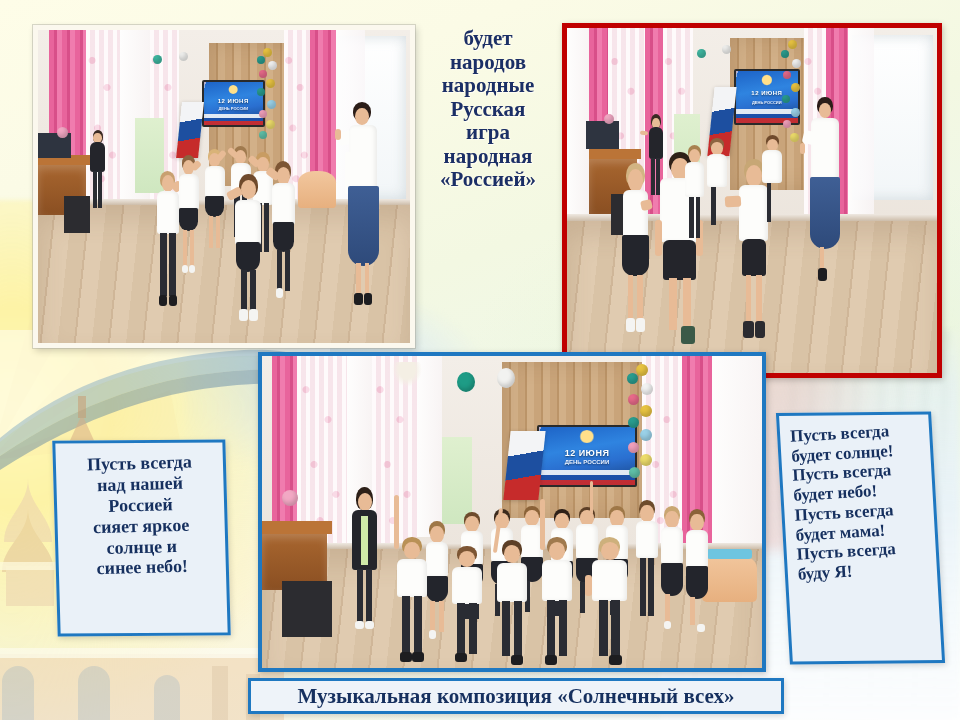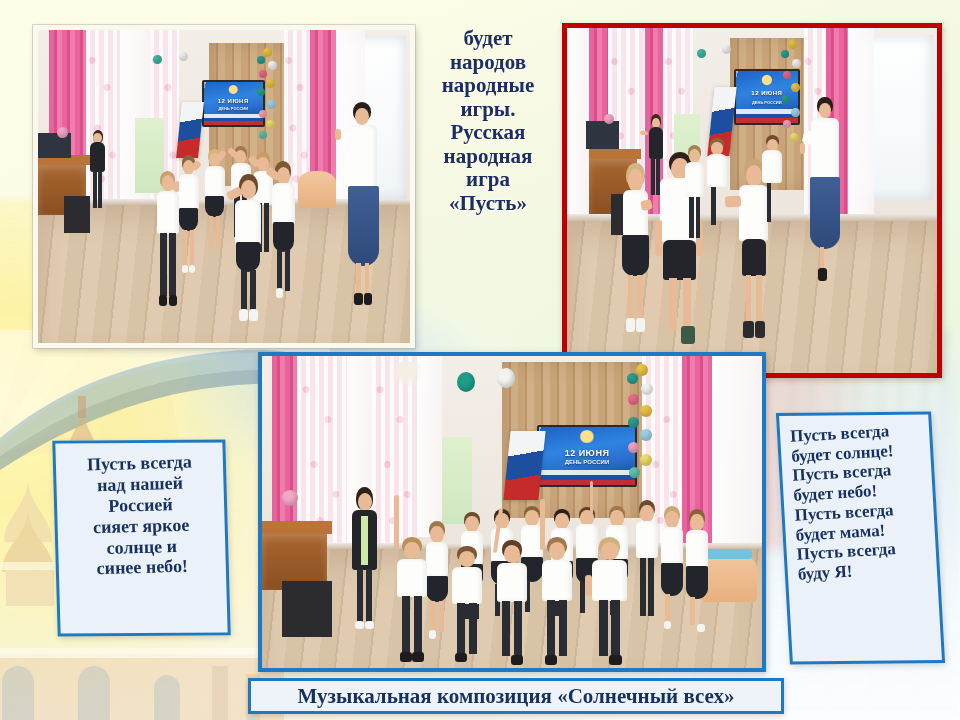--- a/index.html
+++ b/index.html
@@ -703,25 +703,24 @@
         <div class="legs-d" style="left:54%; top:49%; width:20%; height:44%;"></div>
         <div class="shoe" style="left:48%; top:92%; width:30%; height:8%;"></div>
       </div>
     </div>
   </div>
 
   <div class="verse-center" style="left:418px; top:27px; width:140px; font-size:21px;">
     <div>будет</div>
     <div>народов</div>
     <div>народные</div>
-    <div>игры.</div>
     <div>Русская</div>
+    <div>игра</div>
     <div>народная</div>
-    <div>игра</div>
-    <div>«Пусть»</div>
+    <div>«Россией»</div>
   </div>
 
   <div class="callout callout-left" style="left:55px; top:440px; width:173px; height:196px; padding:10px 6px 6px; font-size:18px;">
     <span class="ln">Пусть всегда</span>
     <span class="ln">над  нашей</span>
     <span class="ln">Россией</span>
     <span class="ln">сияет яркое</span>
     <span class="ln">солнце и</span>
     <span class="ln">синее небо!</span>
   </div>

